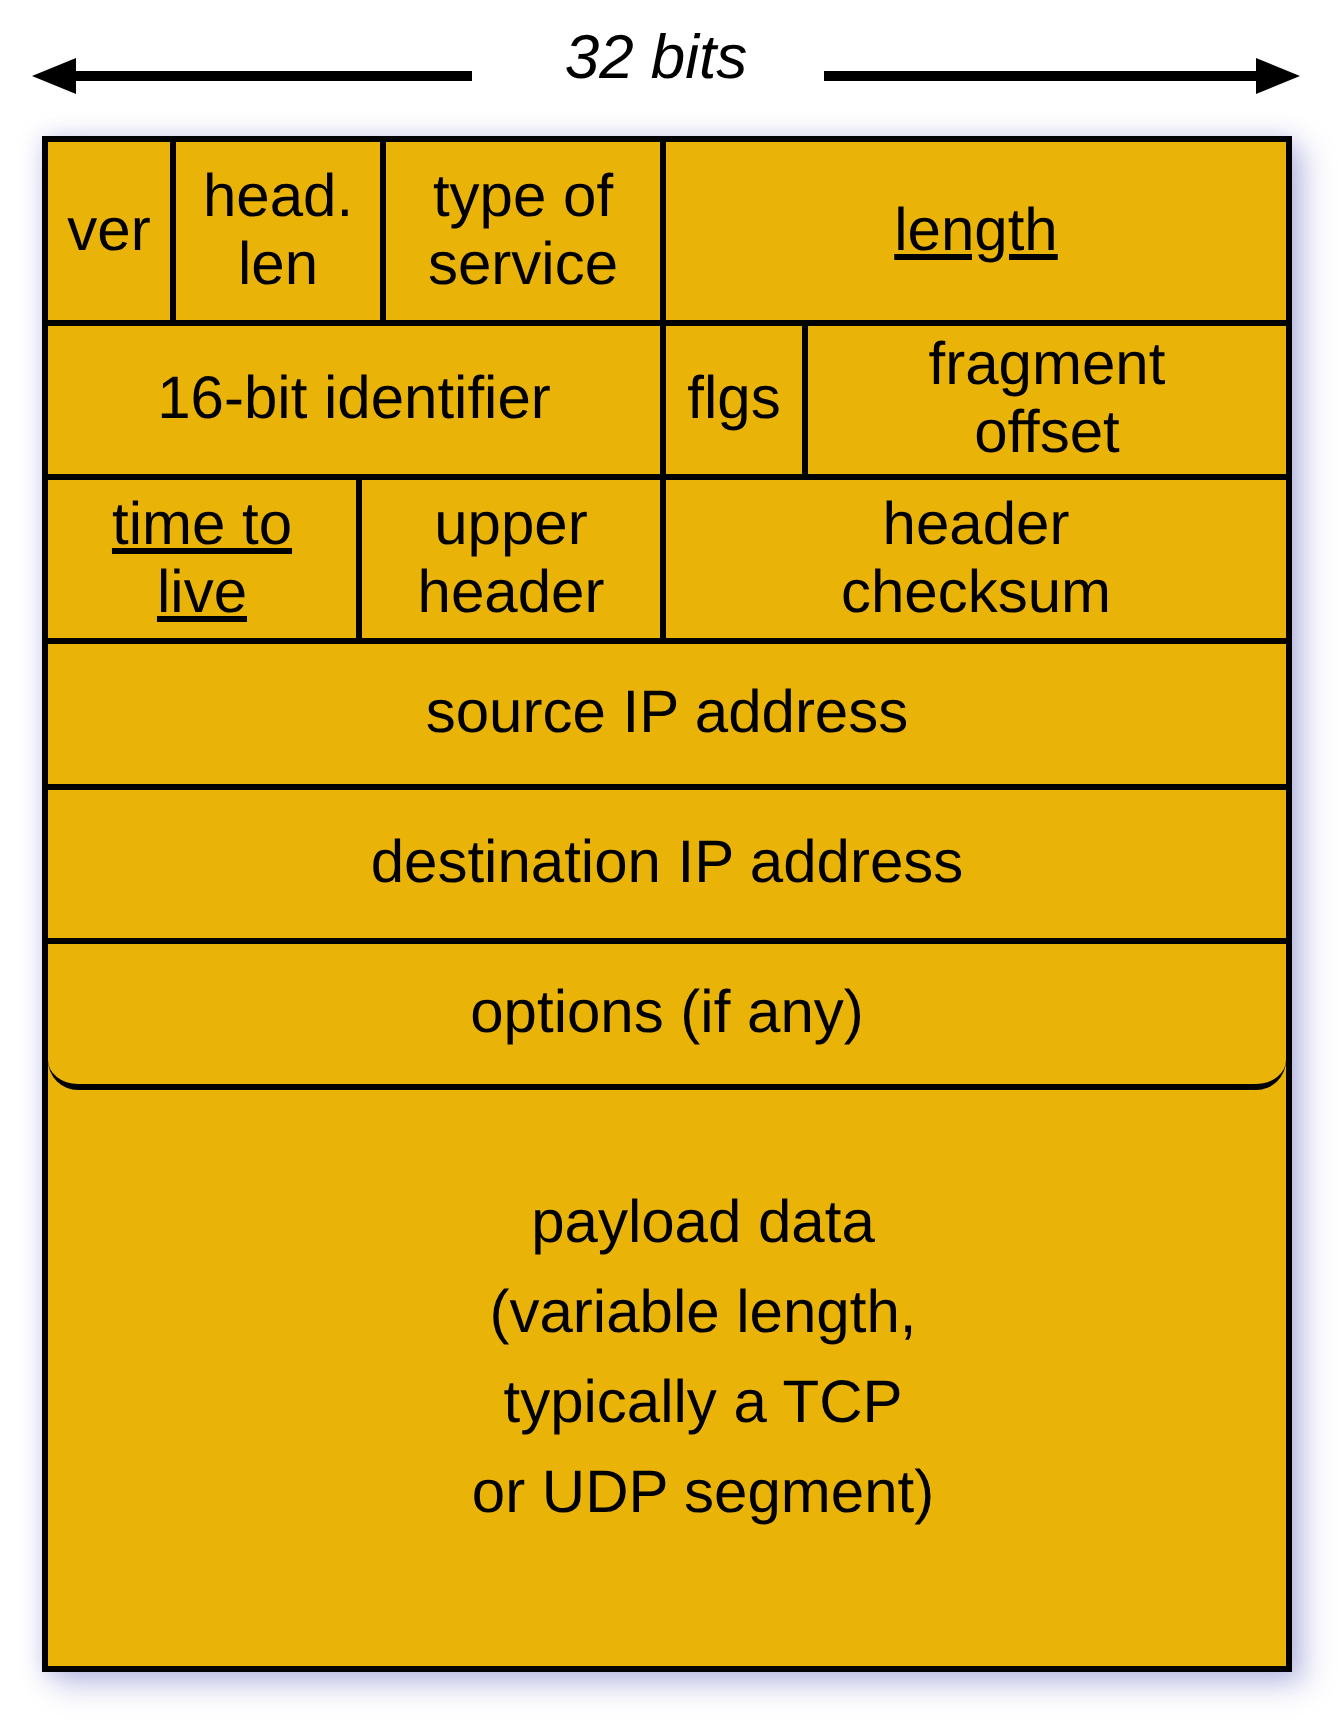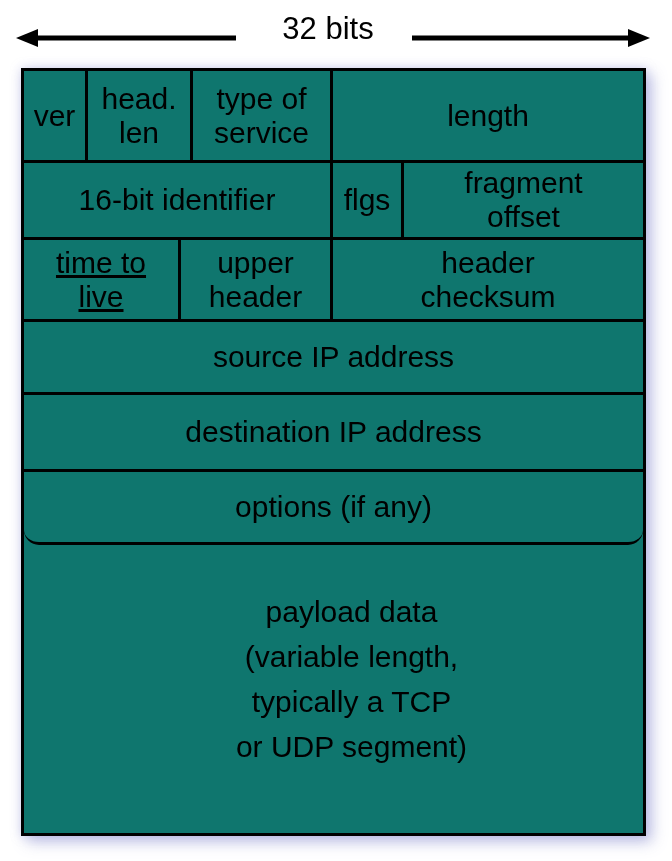--- a/index.html
+++ b/index.html
@@ -23,20 +23,21 @@
     height: 861px;
   }
 
   
   .ruler {
     position: absolute;
     left: 0;
     top: 0;
     width: 672px;
     height: 62px;
+    font-style: italic;
   }
   .ruler-label {
     position: absolute;
     left: 248px;
     top: 11px;
     width: 160px;
     text-align: center;
     font-size: 31px;
     line-height: 36px;
     letter-spacing: 0px;
@@ -51,21 +52,21 @@
   .ruler-arrow-left  { left: 16px;  width: 220px; }
   .ruler-arrow-right { left: 412px; width: 238px; }
 
   
   .packet {
     position: absolute;
     left: 21px;
     top: 68px;
     width: 625px;
     height: 768px;
-    background: #0f766e;
+    background: #eab308;
     border: 3px solid #000000;
     box-sizing: border-box;
     box-shadow: 6px 6px 14px rgba(120,124,200,0.45),
                 0 0 10px rgba(150,153,215,0.35);
   }
 
   .row {
     display: flex;
     width: 100%;
     box-sizing: border-box;
@@ -94,21 +95,21 @@
   .row-3 { height: 82px; }
   .row-4 { height: 73px; }
   .row-5 { height: 77px; }
   .row-6 { height: 73px; border-radius: 15px; }
   .row-7 { height: 268px; padding-left: 36px; }
 
   
   .w-ver      { width: 64px;  }
   .w-headlen  { width: 105px; }
   .w-tos      { width: 140px; }
-  .w-length   { width: 310px; }
+  .w-length   { width: 310px; text-decoration: underline; }
 
   .w-ident    { width: 309px; }
   .w-flgs     { width: 71px;  }
   .w-fragoff  { width: 239px; }
 
   .w-ttl      { width: 157px; text-decoration: underline; }
   .w-upper    { width: 152px; }
   .w-cksum    { width: 310px; }
 
   .w-full     { width: 619px; }

